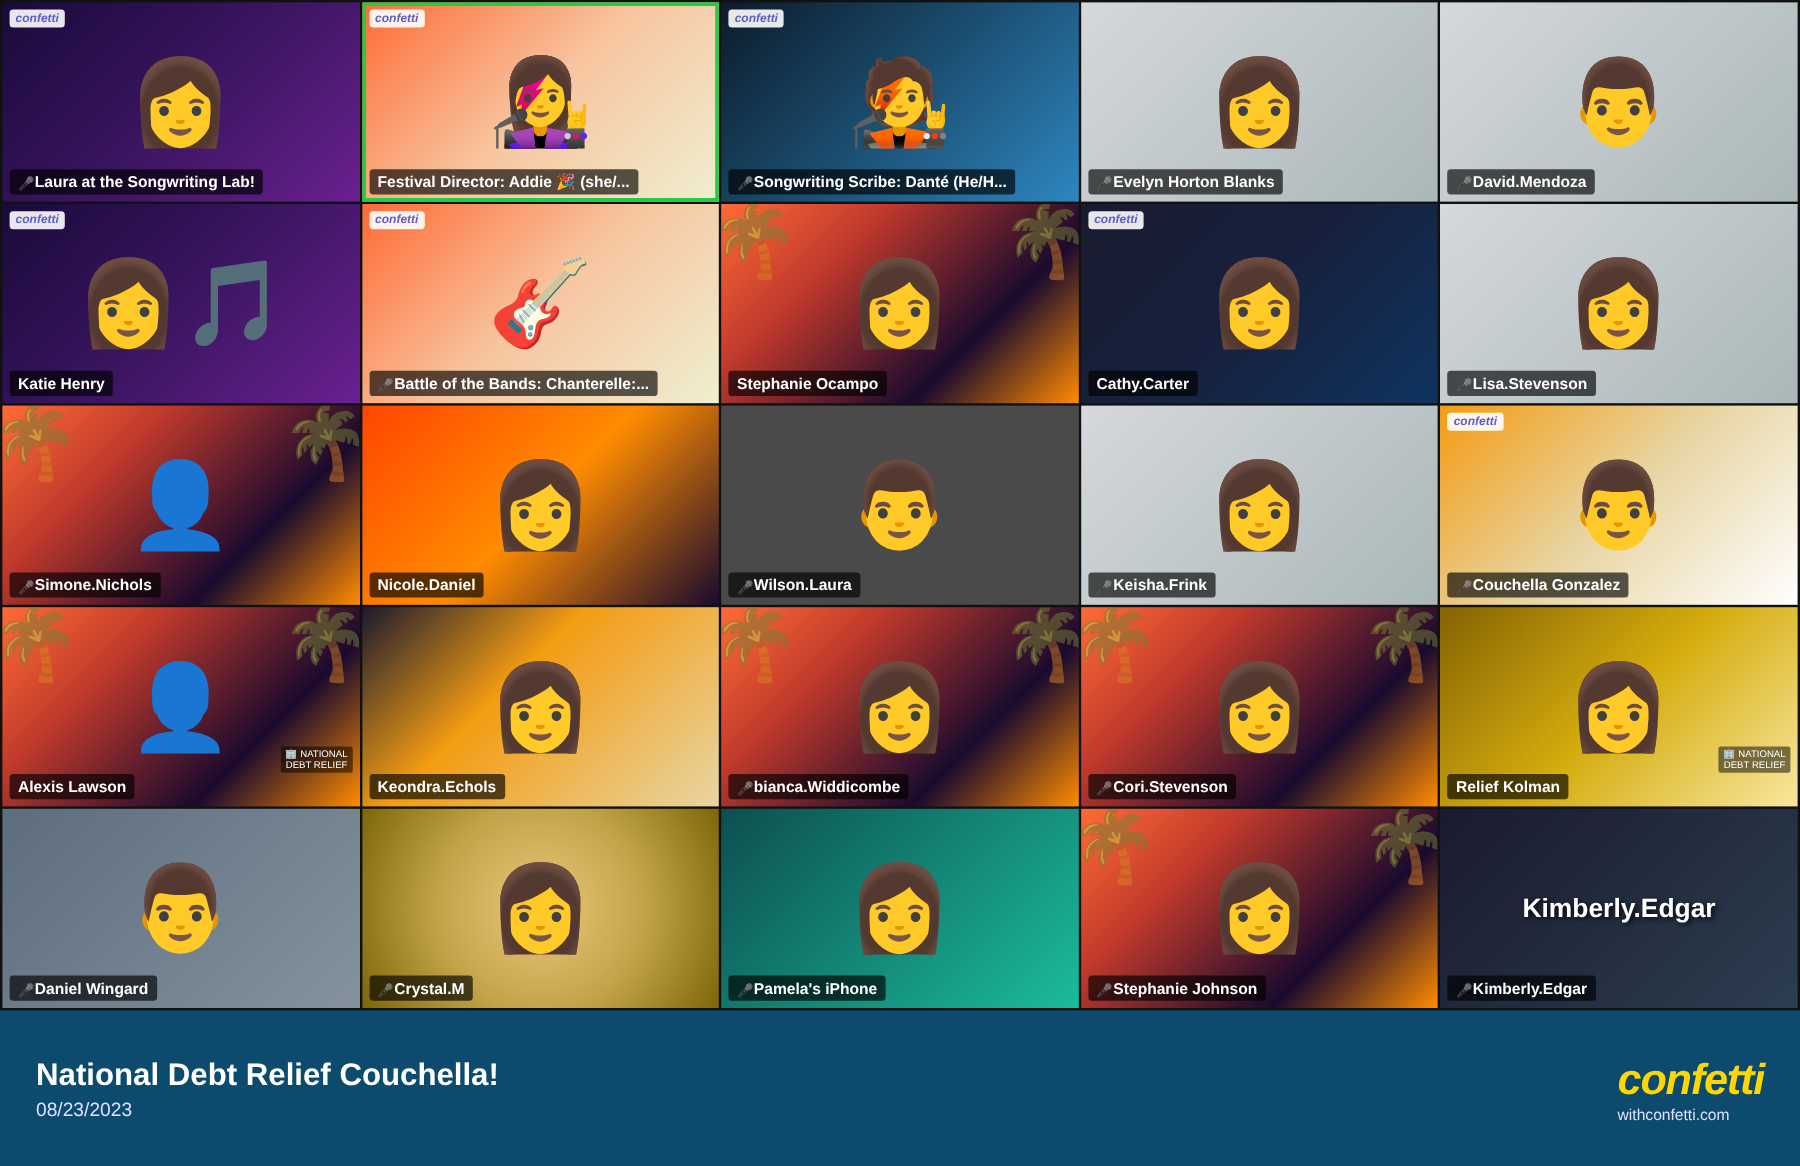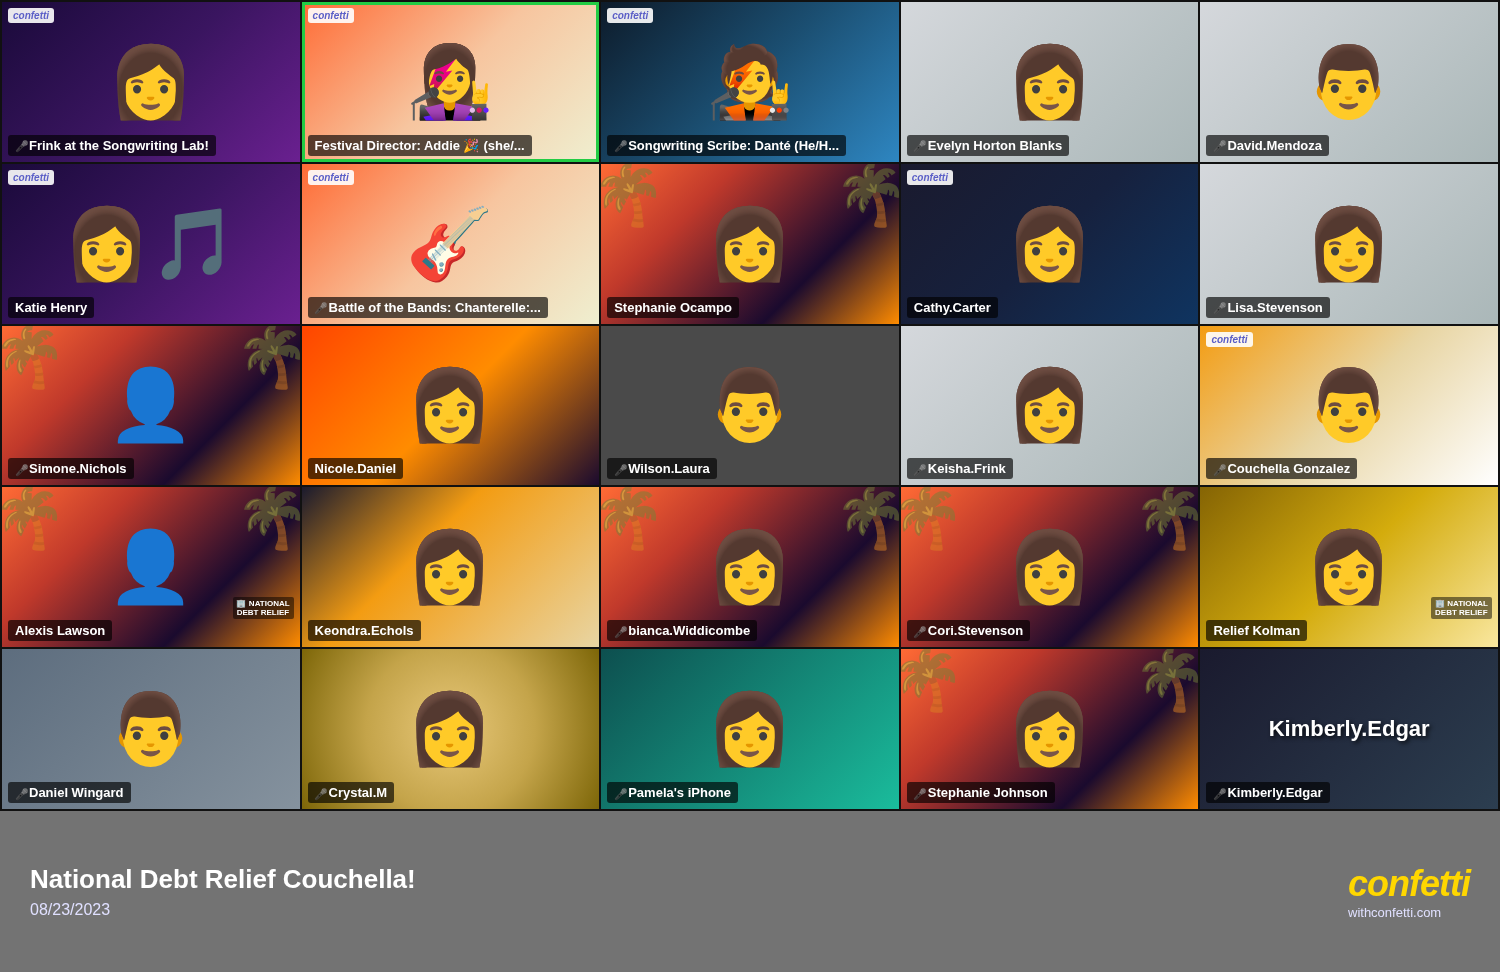--- a/index.html
+++ b/index.html
@@ -122,22 +122,22 @@
       color: white;
       font-size: 22px;
       font-weight: 700;
       text-align: center;
       text-shadow: 2px 2px 4px rgba(0,0,0,0.8);
       white-space: nowrap;
     }
 
     
     .footer-bar {
-      height: 161px;
-      background: #737373;
+      height: 130px;
+      background: #0c4a6e;
       display: flex;
       align-items: center;
       justify-content: space-between;
       padding: 0 30px;
     }
 
     .footer-left {}
     .footer-title {
       font-size: 26px;
       font-weight: 900;
@@ -170,35 +170,36 @@
     
     .ndr-badge {
       position: absolute;
       bottom: 28px;
       right: 6px;
       background: rgba(0,0,0,0.5);
       color: #fff;
       font-size: 8px;
       padding: 2px 4px;
       border-radius: 2px;
-      font-weight: bold;
+      font-weight: normal;
+      text-align: center;
     }
   </style>
 </head>
 <body>
 
 <div class="main-container">
   <div class="video-grid" id="video-grid">
 
   <div class="video-cell bg-concert-dark">
         <div style="width: 100%; height: 100%; display: flex; align-items: center; justify-content: center; font-size: 70px;">👩</div>
         <div class="confetti-logo">confetti</div>
         <div class="name-label">
           <span class="mic-icon" style="filter: grayscale(1) opacity(0.6);">🎤</span>
-          <span>Frink at the Songwriting Lab!</span>
+          <span>Laura at the Songwriting Lab!</span>
         </div>
       </div>
       <div class="video-cell bg-festival active-speaker">
         <div style="width: 100%; height: 100%; display: flex; align-items: center; justify-content: center; font-size: 70px;">👩‍🎤</div>
         <div class="confetti-logo">confetti</div>
         <div class="name-label">
           <span>Festival Director: Addie 🎉 (she/...</span>
         </div>
       </div>
       <div class="video-cell bg-concert-blue">

